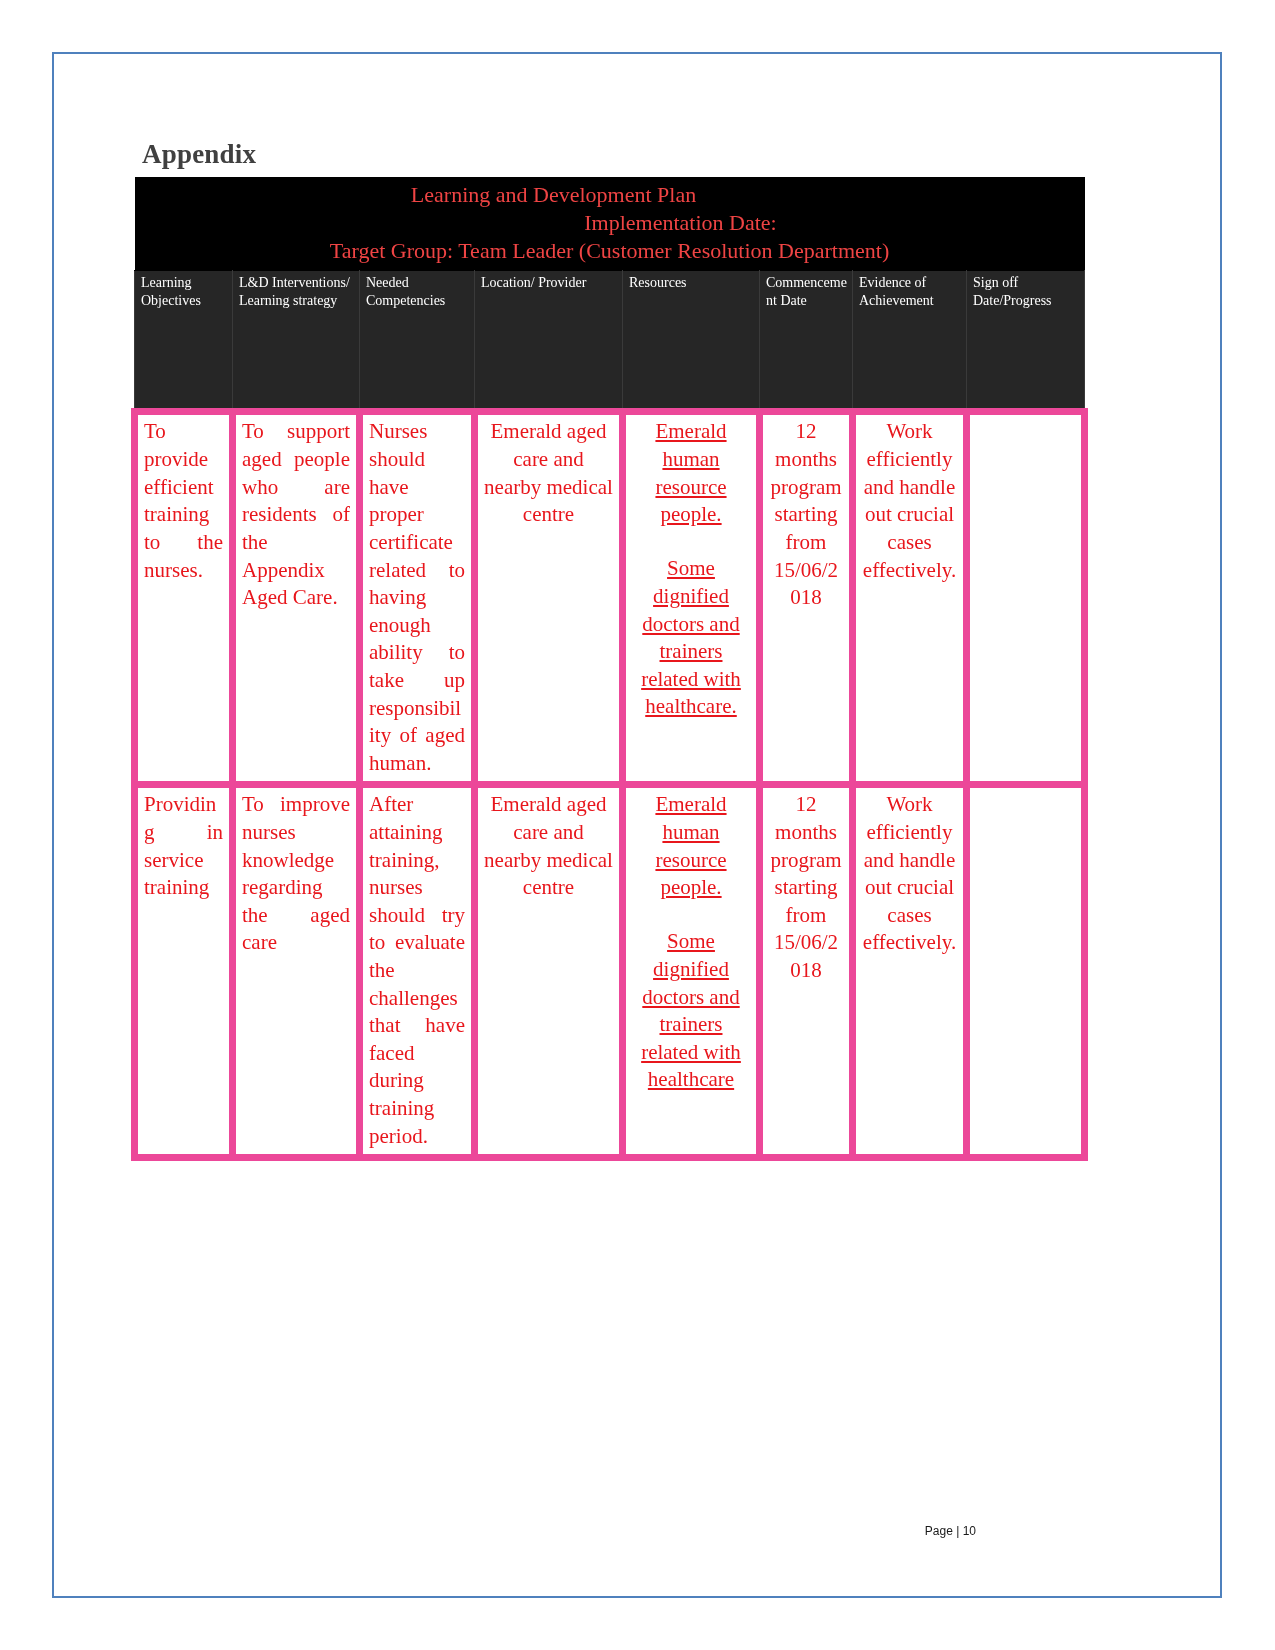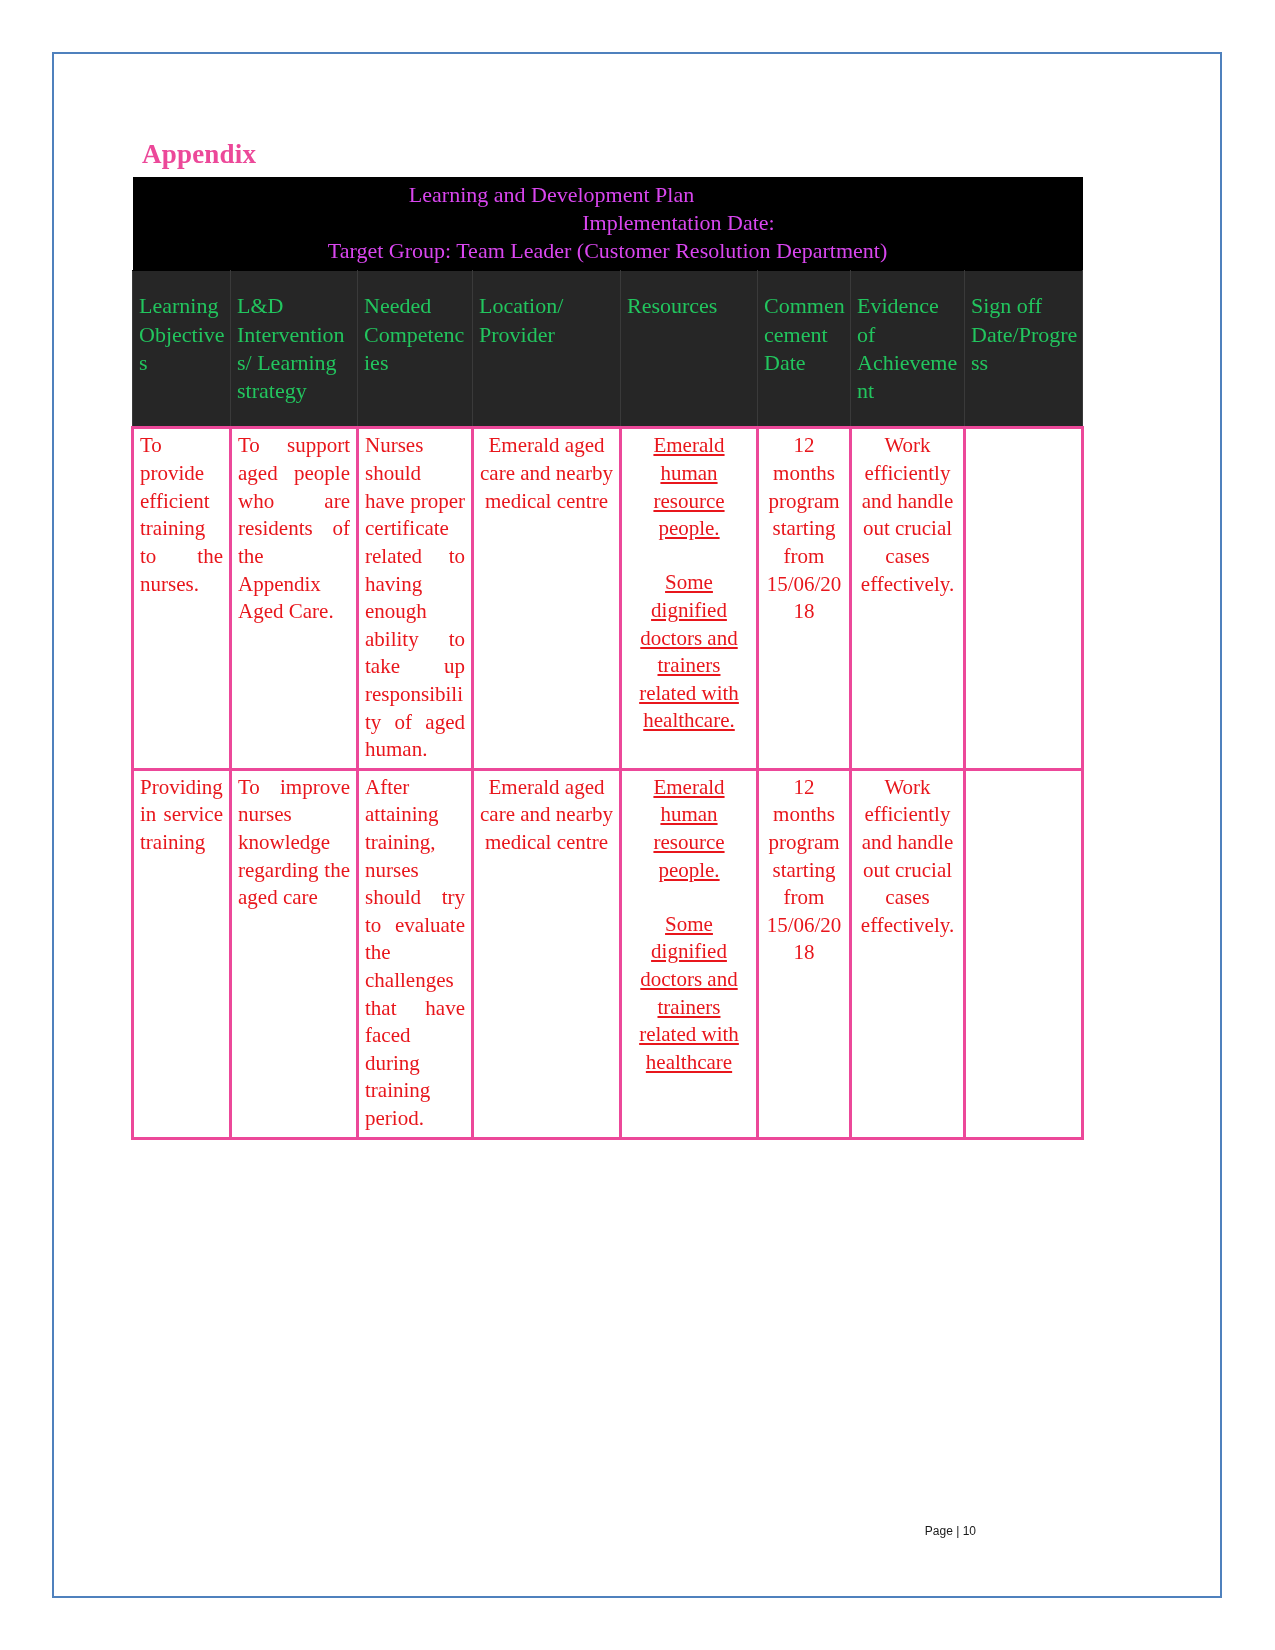--- a/index.html
+++ b/index.html
@@ -34,74 +34,74 @@
     top: 0;
     width: 1000px;
   }
 
   #appendix-heading {
     position: absolute;
     left: 11px;
     top: 141px;
     font-size: 27px;
     font-weight: bold;
-    color: #ec4899;
+    color: #404040;
     letter-spacing: 0.2px;
     line-height: 1;
   }
 
   
   #ld-table {
     position: absolute;
     left: 0px;
     top: 177px;
     width: 950px;
     border-collapse: collapse;
     table-layout: fixed;
   }
 
   
   .title-band {
     background: #000000;
-    color: #d946ef;
+    color: #ef4444;
     padding: 0;
     border: none;
     vertical-align: top;
   }
   .title-band-inner {
     padding: 4px 10px 5px 10px;
     font-size: 22px;
     line-height: 1.28;
   }
   .tb-line1 { text-align: center; padding-right: 112px; }
   .tb-line2 { text-align: center; padding-left: 142px; }
   .tb-line3 { text-align: center; }
 
   
   #ld-table thead th {
     background: #262626;
-    color: #22c55e;
+    color: #ffffff;
     border: 1px solid #3a3a3a;
     border-top: 1px solid #000000;
     font-weight: normal;
-    font-size: 22px;
+    font-size: 14px;
     line-height: 1.28;
     text-align: left;
     vertical-align: top;
-    padding: 21px 4px 4px 6px;
+    padding: 3px 4px 4px 6px;
     height: 130px;
     word-break: break-word;
     overflow-wrap: break-word;
   }
 
   
   #ld-table tbody td {
     background: #ffffff;
     color: #e8161c;
-    border: 3px solid #ec4899;
+    border: 7px solid #ec4899;
     font-size: 21px;
     line-height: 1.315;
     vertical-align: top;
     padding: 3px 6px 4px 6px;
     word-break: break-word;
     overflow-wrap: break-word;
     hyphens: none;
   }
   #ld-table tbody td.just { text-align: justify; text-align-last: left; }
   #ld-table tbody td.left { text-align: center; }

